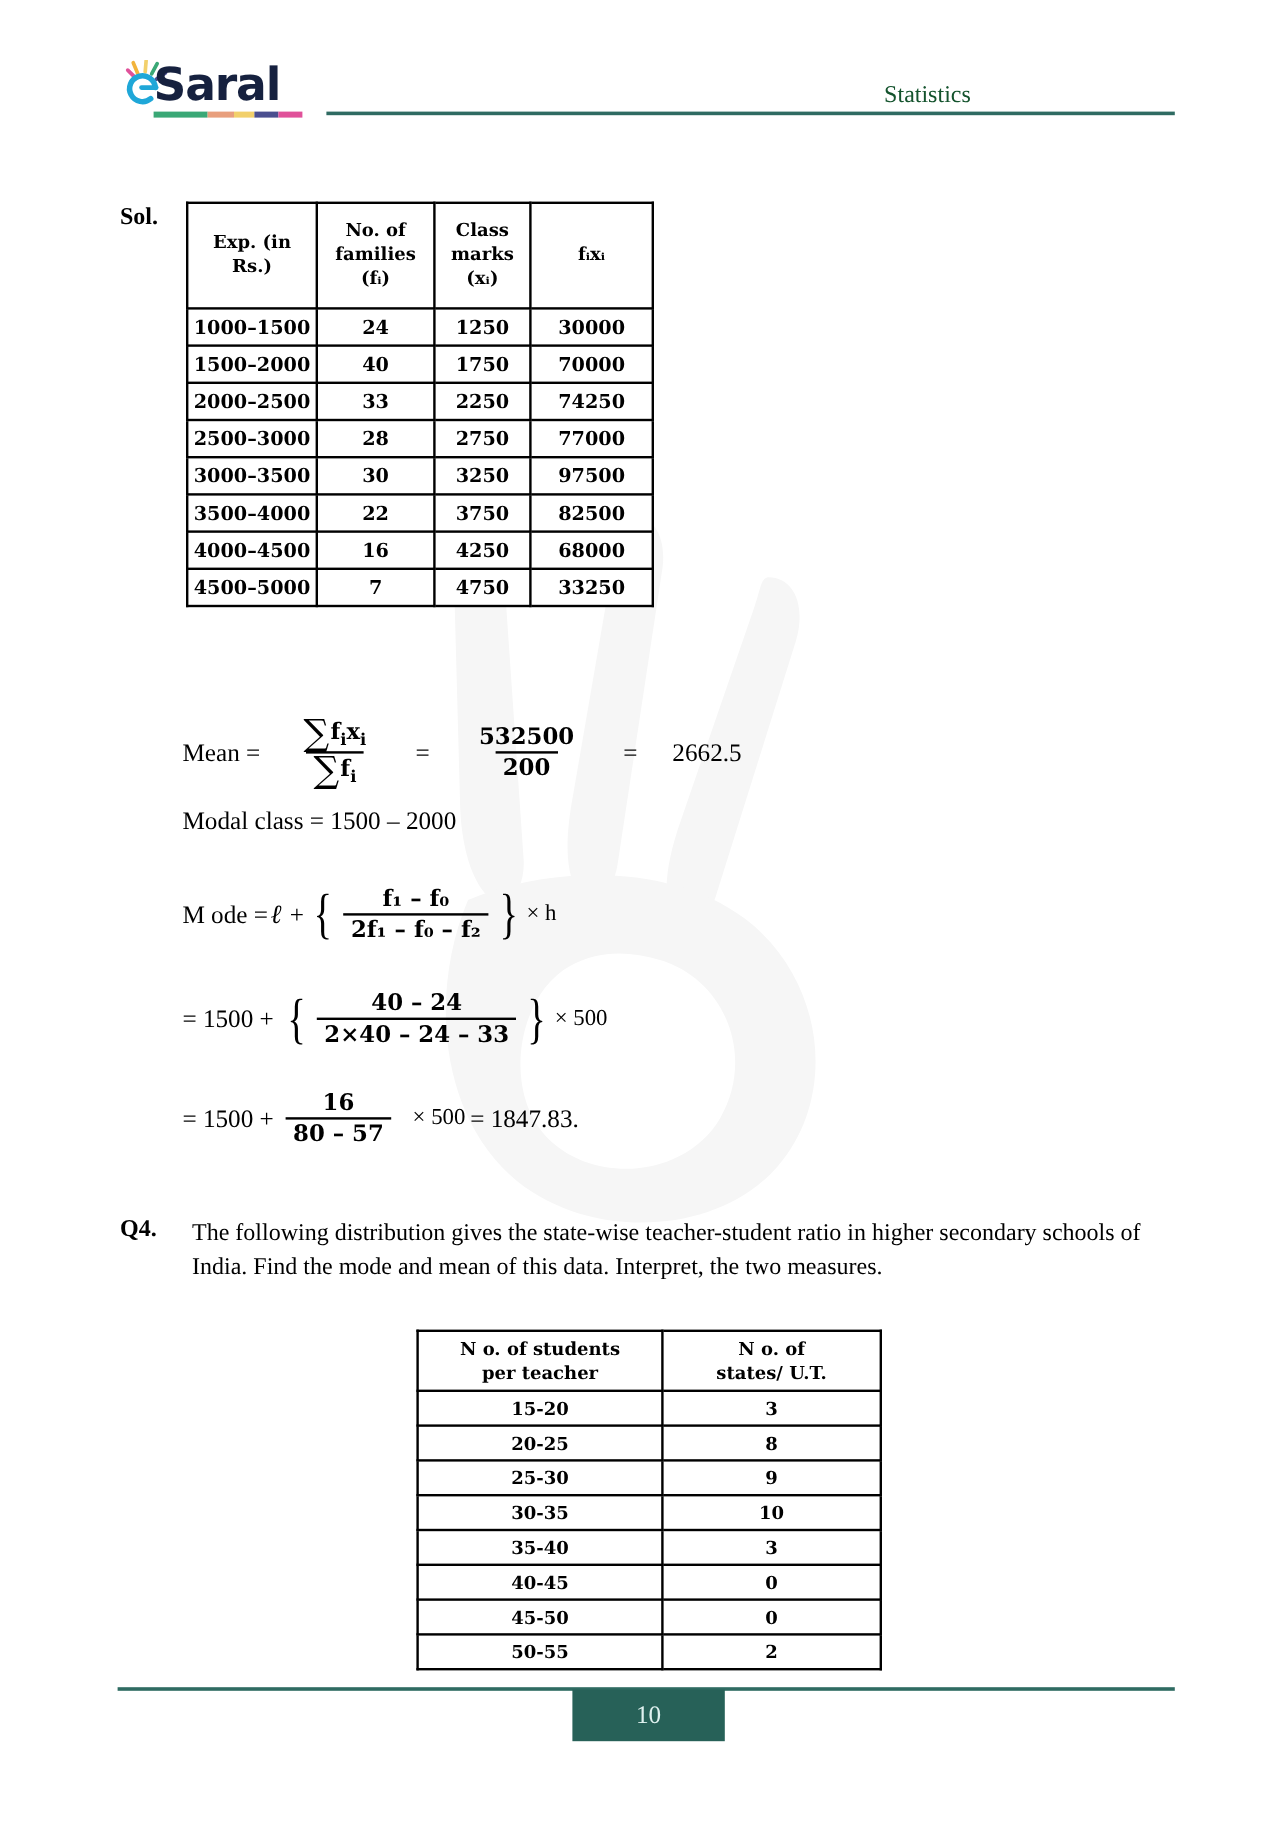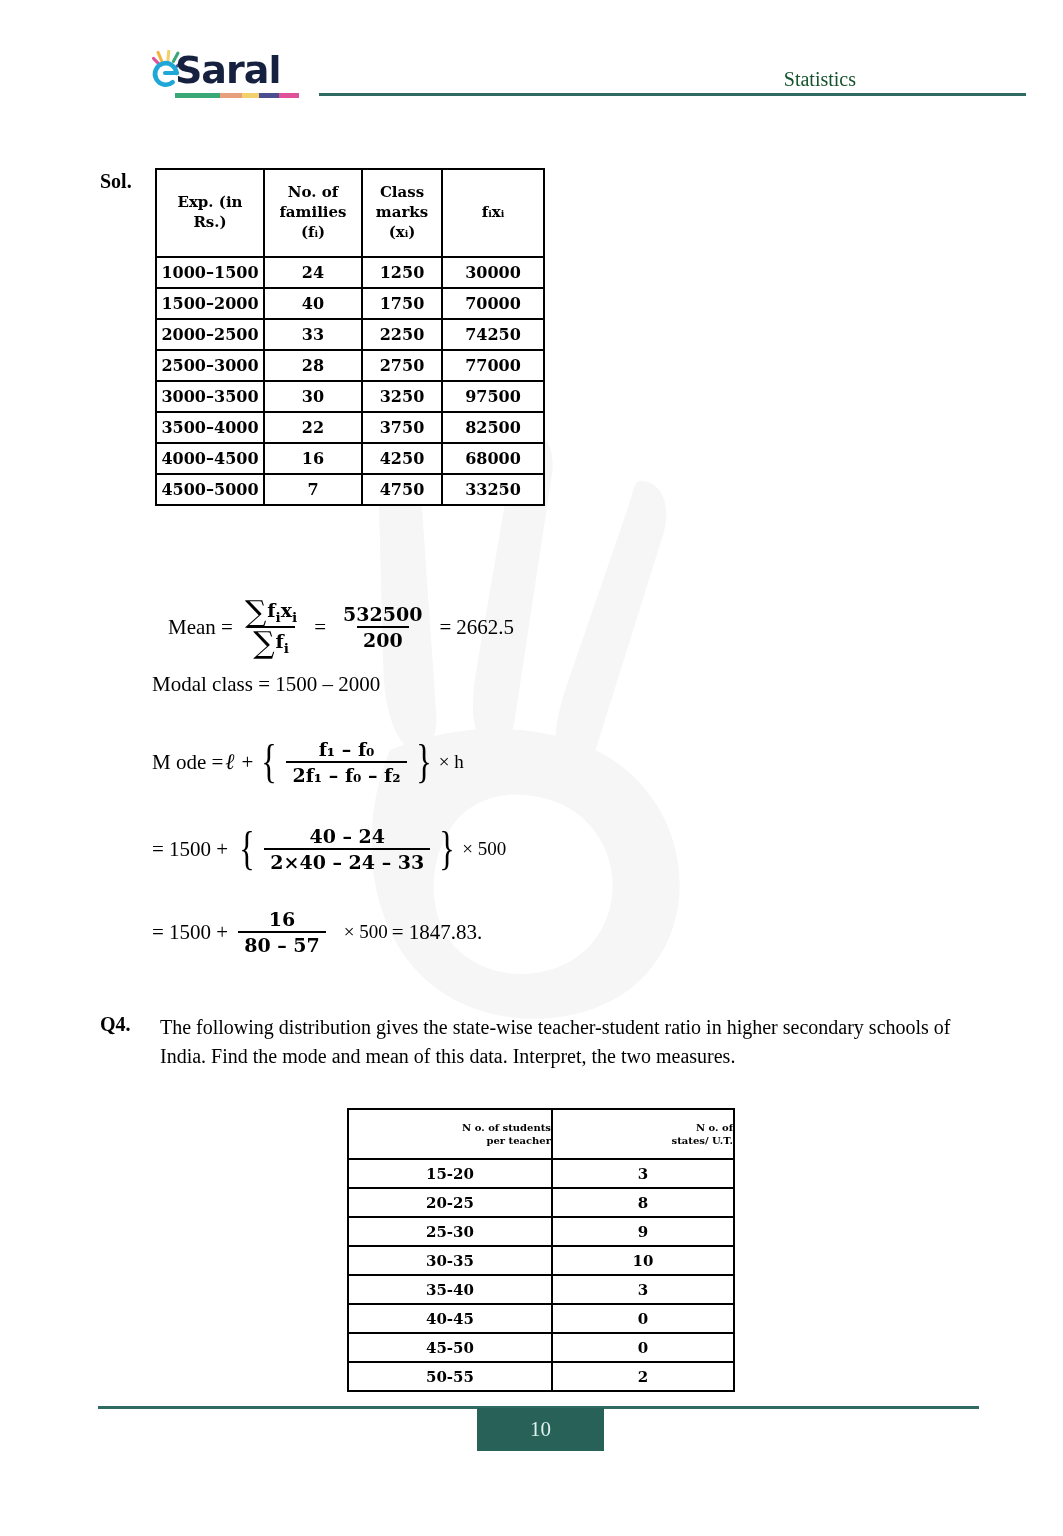--- a/index.html
+++ b/index.html
@@ -31,21 +31,20 @@
     z-index: 0;
   }
 
   
   .header {
     position: absolute;
     left: 0; top: 0;
     width: 893px;
     height: 110px;
     z-index: 2;
-    margin-left: 47px;
   }
   .logo-wrap {
     position: absolute;
     left: 98px;
     top: 50px;
     width: 170px;
     height: 58px;
   }
   .logo-burst {
     position: absolute;
@@ -137,44 +136,43 @@
   #table1 .c2 { width: 96px; }
   #table1 .c3 { width: 78px; margin-left: 40px; }
   #table1 .c4 { width: 100px; }
 
   #table2 {
     position: absolute;
     left: 347px;
     top: 1108px;
   }
   #table2 th {
-    font-size: 10px;
+    font-size: 15px;
     line-height: 1.35;
     height: 48px;
     vertical-align: middle;
-    text-align: right;
   }
   #table2 td {
     font-size: 15px;
     height: 27px;
   }
   #table2 .d1 { width: 202px; }
   #table2 .d2 { width: 180px; border-radius: 24px; }
 
   sub { font-size: 0.72em; }
 
   
   .math-block {
     position: absolute;
     font-family: "Liberation Serif", serif;
     font-size: 21px;
     display: flex;
     align-items: center;
   }
-  .mean-row  { left: 168px; top: 598px; }
+  .mean-row  { left: 152px; top: 598px; gap: 24px; }
   .modal-row { left: 152px; top: 672px; font-size: 21px; }
   .mode-row  { left: 152px; top: 738px; }
   .sub1-row  { left: 152px; top: 825px; }
   .sub2-row  { left: 152px; top: 908px; }
 
   .frac {
     display: inline-flex;
     flex-direction: column;
     align-items: center;
     vertical-align: middle;

